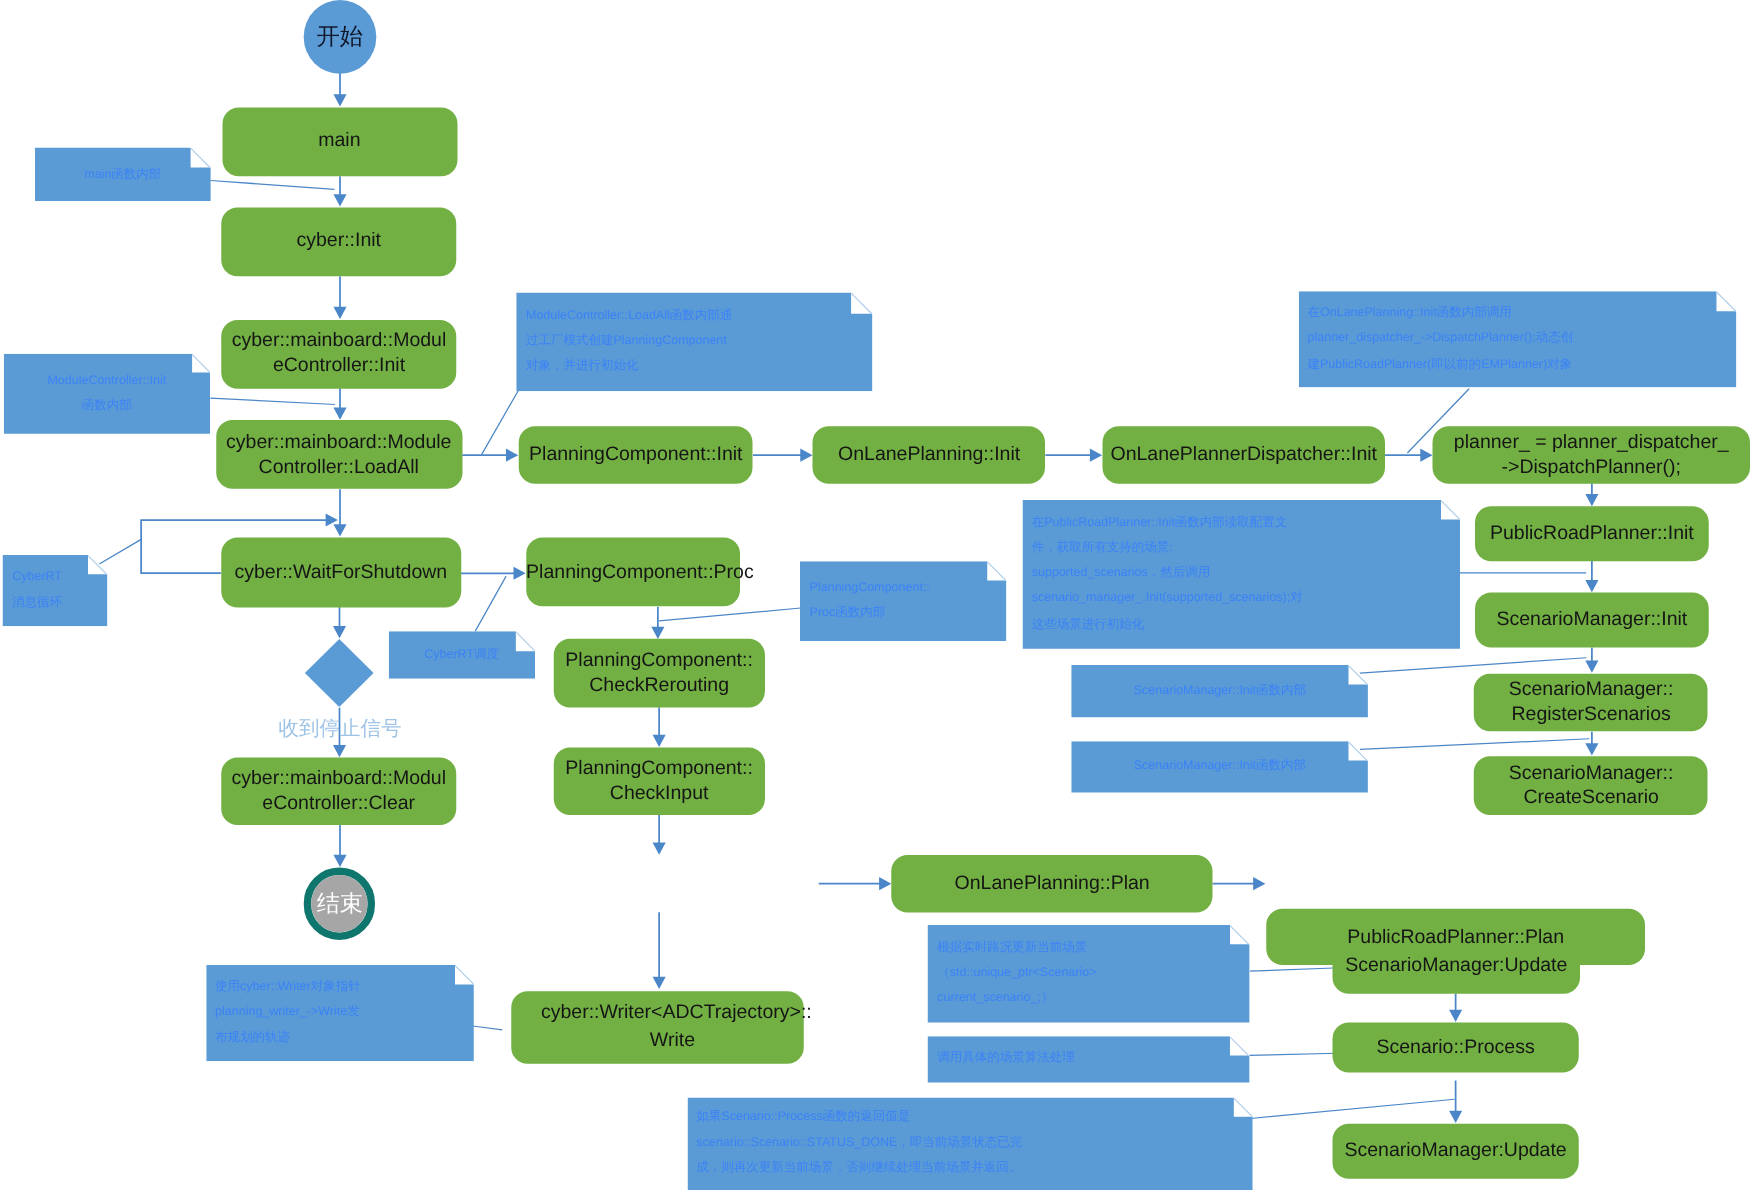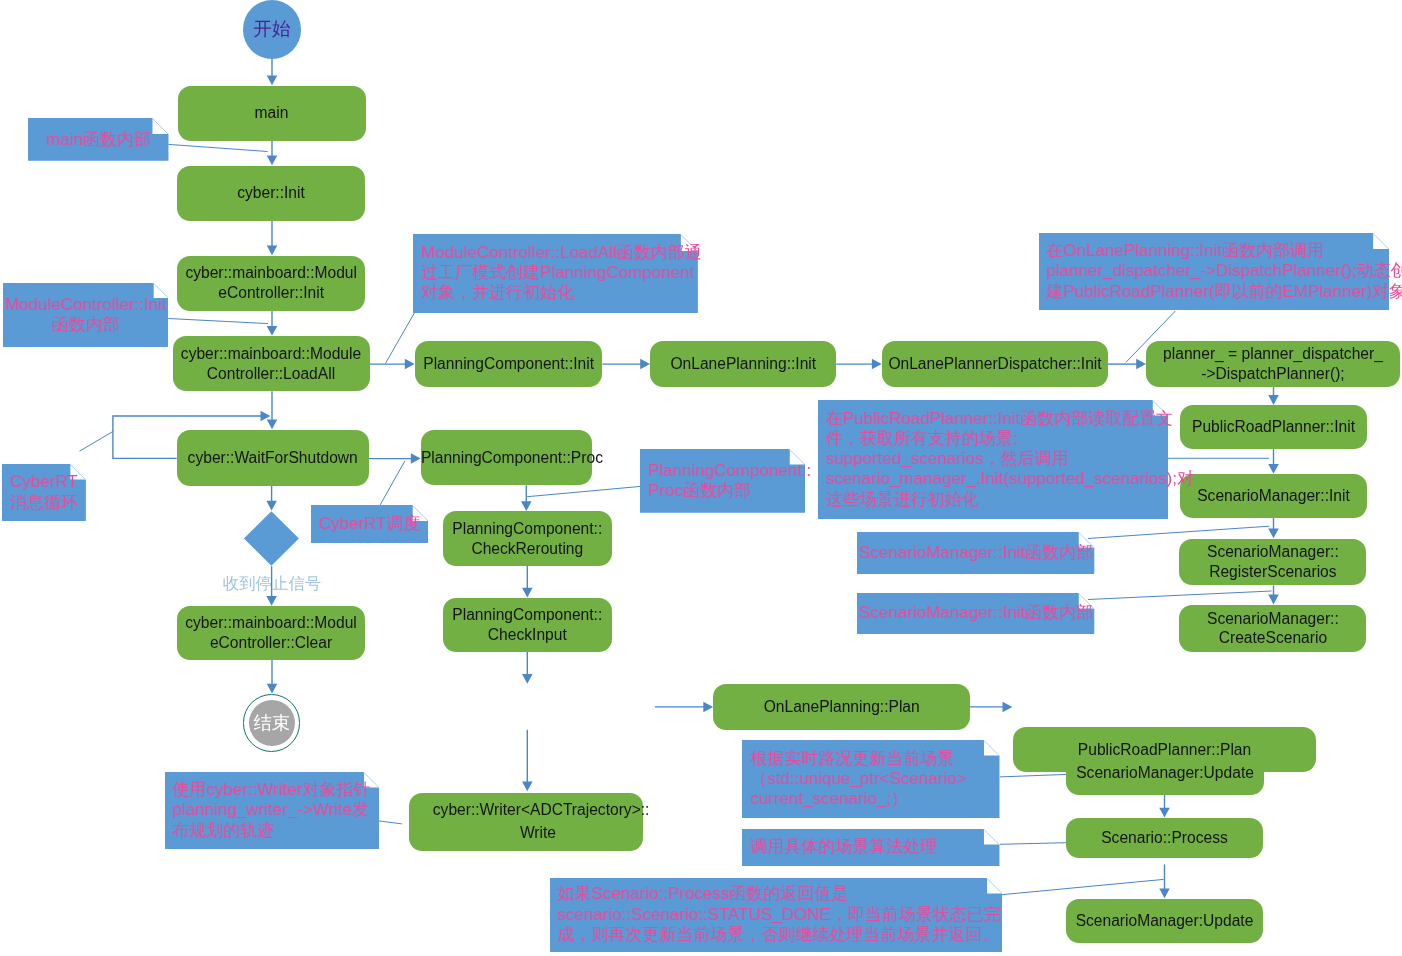--- a/index.html
+++ b/index.html
@@ -8,21 +8,21 @@
        font-family:"Liberation Sans","DejaVu Sans",sans-serif;
        -webkit-font-smoothing:antialiased;}
   #canvas{position:relative;width:1402px;height:956px;background:#ffffff;}
   svg.lyr{position:absolute;left:0;top:0;width:1402px;height:956px;}
   .node{position:absolute;box-sizing:border-box;display:flex;align-items:center;
         justify-content:center;}
   .node .lbl{position:relative;z-index:2;width:100%;}
   .node .lbl span{display:block;white-space:pre;}
   .gbox{background:#72B043;border-radius:13px;color:#151515;
         font-size:15.6px;line-height:19.6px;text-align:center;}
-  .note{color:#ec4899;font-size:17px;line-height:20.3px;}
+  .note{color:#3b82f6;font-size:10px;line-height:20.3px;}
   .note .lbl{padding:0 7.5px;width:auto;max-width:none;}
   .note.tl{justify-content:flex-start;}
   .note.tc{justify-content:center;}
   .nsvg{position:absolute;left:0;top:0;z-index:0;}
   .term{position:absolute;border-radius:50%;display:flex;align-items:center;
         justify-content:center;box-sizing:border-box;}
   .diamond{position:absolute;background:#5B9BD5;}
   .elabel{position:absolute;color:#9DC3E6;font-size:16.4px;line-height:16.4px;text-align:center;}
 </style>
 </head>
@@ -305,21 +305,21 @@
       <svg class="nsvg" width="284.9" height="79.1" viewBox="0 0 284.9 79.1">
         <path d="M0 0 L267.9 0 L267.9 17.0 L284.9 17.0 L284.9 79.1 L0 79.1 Z" fill="#5B9BD5"></path>
         <path d="M267.9 0.5 L284.4 17.0" fill="none" stroke="#AFCDEA" stroke-width="1"></path>
       </svg>
       <div class="lbl">
         <span>ModuleController::LoadAll函数内部通</span>
         <span>过工厂模式创建PlanningComponent</span>
         <span>对象，并进行初始化</span>
       </div>
     </div>
-<div class="node note tl" style="left:2.2px;top:464px;width:83.9px;height:57.1px;text-align:center;">
+<div class="node note tl" style="left:2.2px;top:444.0px;width:83.9px;height:57.1px;text-align:center;">
       <svg class="nsvg" width="83.9" height="57.1" viewBox="0 0 83.9 57.1">
         <path d="M0 0 L68.4 0 L68.4 15.5 L83.9 15.5 L83.9 57.1 L0 57.1 Z" fill="#5B9BD5"></path>
         <path d="M68.4 0.5 L83.4 15.5" fill="none" stroke="#AFCDEA" stroke-width="1"></path>
       </svg>
       <div class="lbl">
         <span>CyberRT</span>
         <span>消息循环</span>
       </div>
     </div>
 <div class="node note tc" style="left:310.5px;top:505.0px;width:117.7px;height:38.1px;text-align:center;">
@@ -419,22 +419,22 @@
         <path d="M0 0 L437.1 0 L437.1 15.5 L452.6 15.5 L452.6 74.7 L0 74.7 Z" fill="#5B9BD5"></path>
         <path d="M437.1 0.5 L452.1 15.5" fill="none" stroke="#AFCDEA" stroke-width="1"></path>
       </svg>
       <div class="lbl">
         <span>如果Scenario::Process函数的返回值是</span>
         <span>scenario::Scenario::STATUS_DONE，即当前场景状态已完</span>
         <span>成，则再次更新当前场景，否则继续处理当前场景并返回。</span>
       </div>
     </div>
 <div class="term" style="left:242.8px;top:0.4px;width:58.2px;height:58.2px;background:#5B9BD5;">
-      <span style="color:#4c1d95;font-size:18.6px;line-height:18.6px;">开始</span>
-    </div>
-<div class="term" style="left:243.1px;top:694.2px;width:57.4px;height:57.4px;border:1px solid #0f766e;background:#fff;">
+      <span style="color:#0f172a;font-size:18.6px;line-height:18.6px;">开始</span>
+    </div>
+<div class="term" style="left:243.1px;top:694.2px;width:57.4px;height:57.4px;border:6px solid #0f766e;background:#fff;">
       <span class="endinner" style="width:45.8px;height:45.8px;border-radius:50%;background:#A6A6A6;display:flex;align-items:center;justify-content:center;">
         <span style="color:#fff;font-size:18.4px;line-height:18.4px;">结束</span>
       </span>
     </div>
 <div class="diamond" style="left:243.9px;top:511.2px;width:55.0px;height:54.5px;clip-path:polygon(50% 0, 100% 50%, 50% 100%, 0 50%);"></div>
 <div class="elabel" style="left:196px;top:574.5px;width:152px;"><span>收到停止信号</span></div>
 </div>
 
 </body></html>

